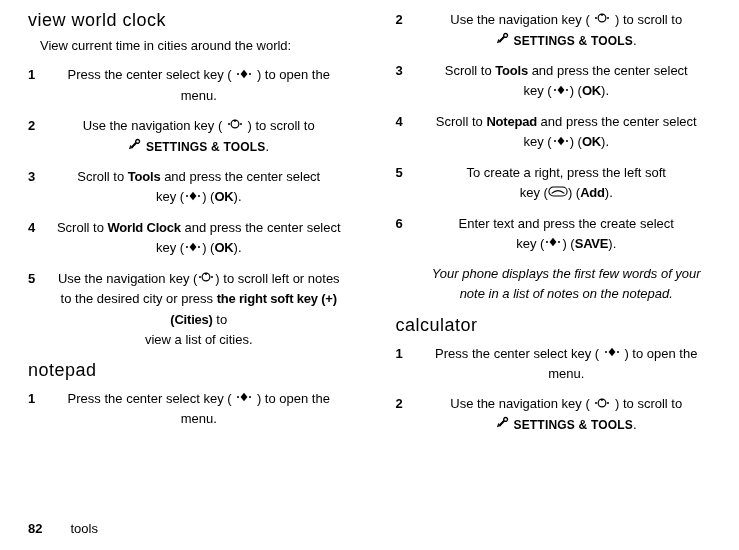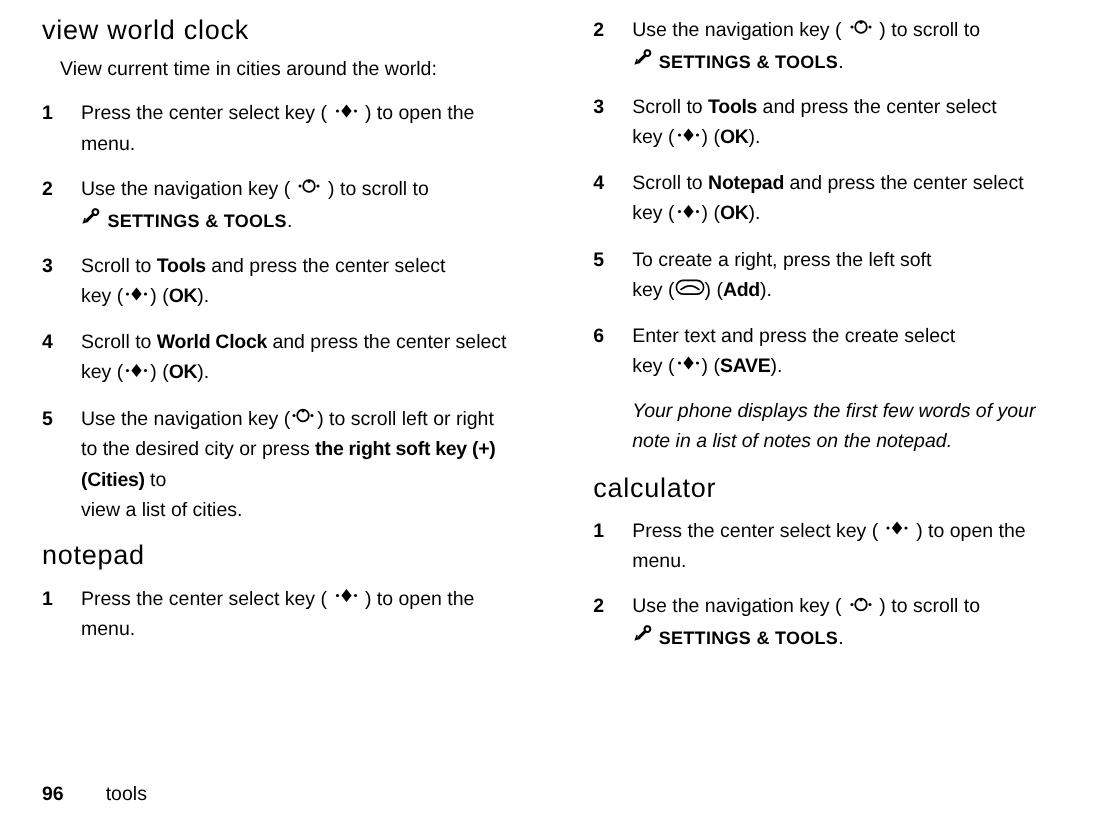--- a/index.html
+++ b/index.html
@@ -41,20 +41,21 @@
     font-size: 13px;
     line-height: 1.55;
   }
   .step-num {
     width: 26px;
     flex: 0 0 26px;
     font-weight: bold;
   }
   .step-body {
     flex: 1 1 auto;
+    text-align: center;
   }
   .step-body .result {
     display: block;
     margin-top: 10px;
     font-style: italic;
   }
   .heavy {
     font-family: "Arial Black", Arial, Helvetica, sans-serif;
     font-weight: 900;
     letter-spacing: -0.2px;
@@ -160,21 +161,21 @@
                 <use href="#icon-center"></use>
               </svg></span><span>) (</span><span class="heavy">OK</span><span>).</span>
         </div>
       </div>
 
       <div class="step">
         <div class="step-num">5</div>
         <div class="step-body">
           <span>Use the navigation key (</span><span class="glyph"><svg width="18" height="12">
                 <use href="#icon-nav"></use>
-              </svg></span><span>) to scroll left or right</span><br>
+              </svg></span><span>) to scroll left or notes</span><br>
           <span>to the desired city or press </span><span class="heavy">the right soft key (+) (Cities)</span><span> to</span><br>
           <span>view a list of cities.</span>
         </div>
       </div>
 
       <h2 class="section-title" style="margin-top:10px">notepad</h2>
 
       <div class="step">
         <div class="step-num">1</div>
         <div class="step-body">
@@ -273,16 +274,16 @@
                 <use href="#icon-wrench"></use>
               </svg></span>
           <span class="menu-name">SETTINGS &amp; TOOLS</span><span>.</span>
         </div>
       </div>
 
     </div>
   </div>
 
   <div class="footer">
-    <span class="pnum">96</span>
+    <span class="pnum">82</span>
     <span>tools</span>
   </div>
 </div>
 
 </body></html>

